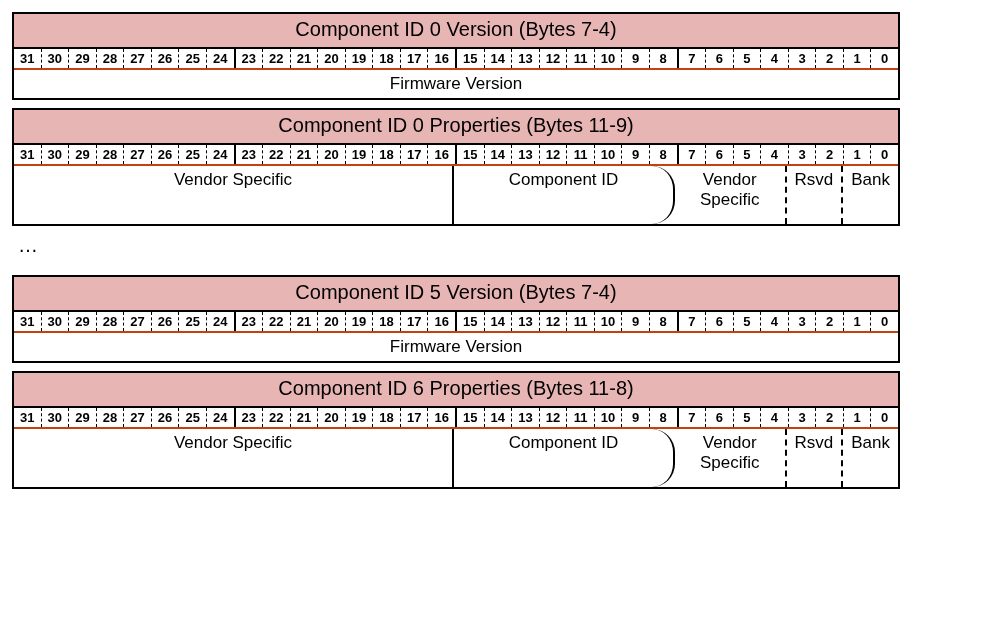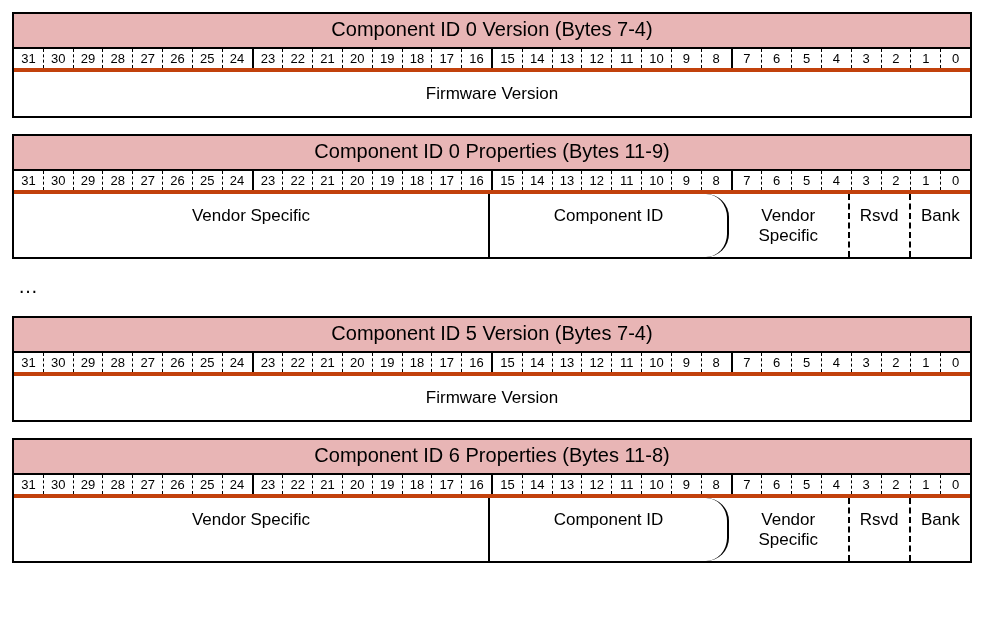--- a/index.html
+++ b/index.html
@@ -5,34 +5,35 @@
   body {
     font-family: Arial, Helvetica, sans-serif;
     background: #ffffff;
     margin: 0;
     padding: 12px;
     width: 987px;
     box-sizing: border-box;
   }
   .register {
     border: 2px solid #000;
-    margin-bottom: 16px;
-    width: 960px;
+    margin-bottom: 8px;
+    width: 888px;
     box-sizing: border-box;
   }
   .title-row {
     background: #e8b5b5;
     text-align: center;
     font-size: 20px;
     padding: 4px 0 6px 0;
     border-bottom: 2px solid #000;
   }
   .bit-row {
     display: flex;
-    border-bottom: 4px solid #c2410c;
+    border-bottom: 2px solid #c2410c;
+    font-weight: bold;
   }
   .byte {
     flex: 1 1 0;
     display: flex;
     border-right: 2px solid #000;
     box-sizing: border-box;
   }
   .byte:last-child { border-right: none; }
   .bit {
     flex: 1 1 0;
@@ -46,21 +47,21 @@
     border-left: 1px dashed #000;
   }
   .fields-row {
     display: flex;
     min-height: 28px;
   }
   .fields-row.tall { min-height: 58px; }
   .field {
     text-align: center;
     font-size: 17px;
-    padding: 12px 0;
+    padding: 4px 0;
     border-right: 2px solid #000;
     box-sizing: border-box;
     display: flex;
     align-items: flex-start;
     justify-content: center;
   }
   .field:last-child { border-right: none; }
   
   .w32 { flex: 32 1 0; }
   .w16 { flex: 16 1 0; }

